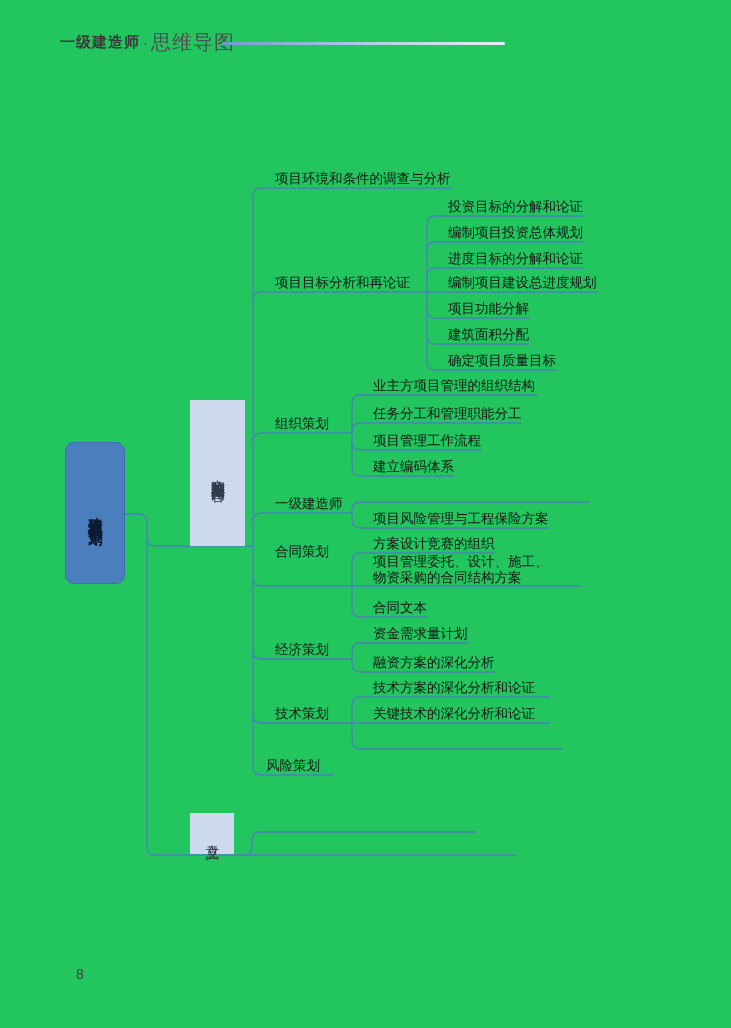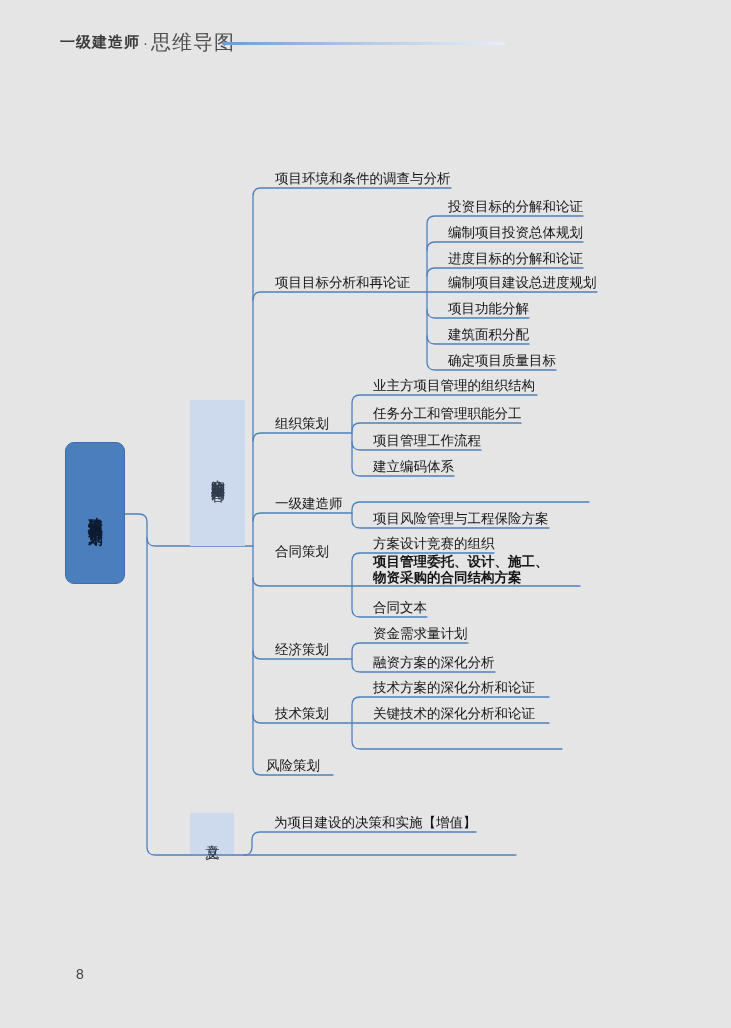--- a/index.html
+++ b/index.html
@@ -1,18 +1,18 @@
 <!DOCTYPE html>
 <html><head>
 <meta charset="utf-8">
 <style>
   html,body{margin:0;padding:0;}
   body{width:731px;height:1028px;background:#ffffff;position:relative;overflow:hidden;
        font-family:"Liberation Serif","DejaVu Serif",serif;}
-  .page{position:absolute;left:0;top:0;width:731px;height:1028px;background:#e5e5e5;}
+  .page{position:absolute;left:0;top:0;width:731px;height:1028px;background:#22c55e;}
 
   
   .hdr{position:absolute;left:60px;top:31px;height:22px;display:flex;align-items:center;
        font-family:"Liberation Sans","DejaVu Sans",sans-serif;}
   .hdr .t-bold{font-size:15px;font-weight:bold;color:#3a3a3a;letter-spacing:1px;}
   .hdr .t-sep{font-size:15px;color:#4a4a4a;margin:0 3px;}
   .hdr .t-rest{font-size:20px;color:#4f4f4f;letter-spacing:1px;}
   .hdr-line{position:absolute;left:222px;top:42px;width:283px;height:3px;border-radius:2px;
        background:linear-gradient(to right,#6f9bd0,#b9cde6 55%,#e7eef7);}
 
@@ -29,21 +29,21 @@
         writing-mode:vertical-lr;text-orientation:upright;}
   .root{left:65px;top:442px;width:58px;height:140px;background:#4a7ebc;
         border:1px solid #3e6eae;border-radius:9px;color:#0d1c33;
         font-size:14.5px;font-weight:bold;letter-spacing:2px;}
   .b1{left:190px;top:400px;width:55px;height:146px;background:#cdd9ec;
         color:#2f3a4a;font-size:14px;letter-spacing:1px;}
   .b2{left:190px;top:813px;width:44px;height:41px;background:#cdd9ec;
         color:#2f3a4a;font-size:14px;letter-spacing:1px;}
 
   .lbl{position:absolute;font-size:13.5px;line-height:16px;color:#141414;white-space:nowrap;}
-  .lbl2{position:absolute;font-size:13.5px;line-height:15.5px;color:#141414;width:184px;font-weight:bold;}
+  .lbl2{position:absolute;font-size:13.5px;line-height:15.5px;color:#141414;width:184px;}
 </style>
 </head>
 <body>
 
 <div class="page">
 
   <div class="hdr">
     <span class="t-bold">一级建造师</span>
     <span class="t-sep">·</span>
     <span class="t-rest">思维导图</span>
@@ -122,16 +122,15 @@
   <div class="lbl" style="left:373px;top:536px">方案设计竞赛的组织</div>
   <div class="lbl2" style="left:373px;top:554px">项目管理委托、设计、施工、物资采购的合同结构方案</div>
   <div class="lbl" style="left:373px;top:600px">合同文本</div>
 
   <div class="lbl" style="left:373px;top:626px">资金需求量计划</div>
   <div class="lbl" style="left:373px;top:655px">融资方案的深化分析</div>
 
   <div class="lbl" style="left:373px;top:680px">技术方案的深化分析和论证</div>
   <div class="lbl" style="left:373px;top:706px">关键技术的深化分析和论证</div>
 
-  <div class="lbl" style="left:274px;top:815px">为项目建设的决策和实施【增值】</div>
 
   <div class="pagenum">8</div>
 </div>
 
 </body></html>

